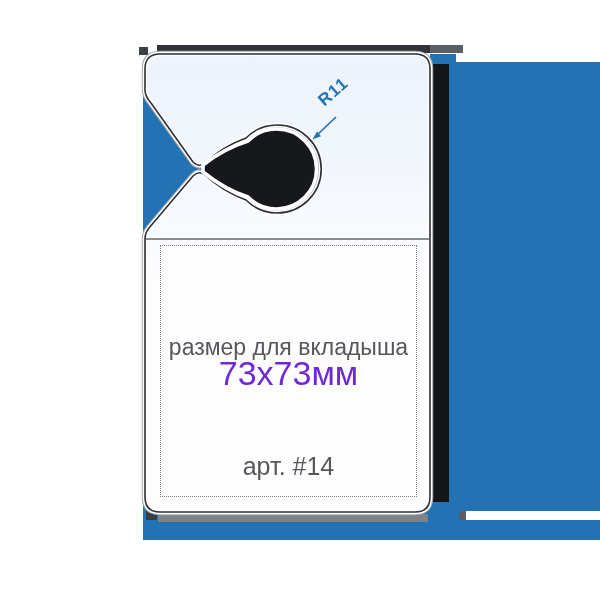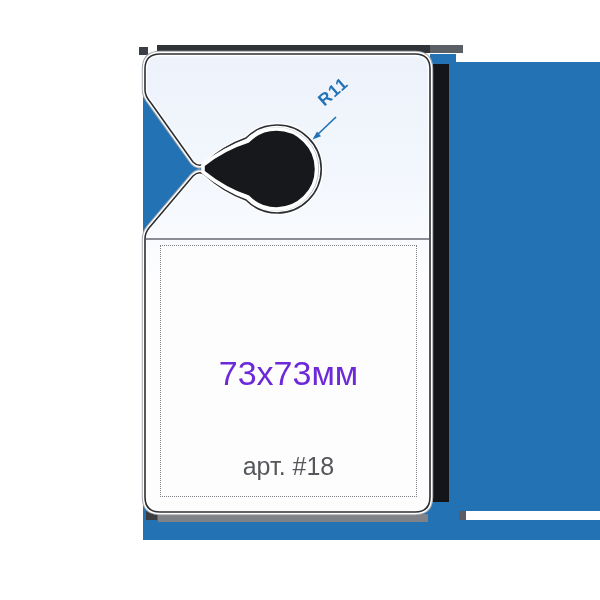--- a/index.html
+++ b/index.html
@@ -85,19 +85,20 @@
 
     <line x1="146" y1="239" x2="429" y2="239" stroke="#8a8e94" stroke-width="2"></line>
 
     <path d="M 203,165 C 218,153 232,146 248,141 A 40 40 0 1 1 248,197 C 232,192 218,184 203,172 Z" fill="#17181b" stroke="#ffffff" stroke-width="3.6"></path>
 
     <line x1="336" y1="117" x2="315" y2="137" stroke="#2273b5" stroke-width="1.7"></line>
     <polygon points="312.5,139.5 321,136.2 317,131.6" fill="#2273b5"></polygon>
   </svg>
 
   <div class="abs insert">
+    <div class="row size-caption">размер для вкладыша</div>
     <div class="row size-value">73х73мм</div>
-    <div class="row article">арт. #18</div>
+    <div class="row article">арт. #14</div>
   </div>
 
   <div class="abs r11-label">R11</div>
 
 </div>
 
 </body></html>

